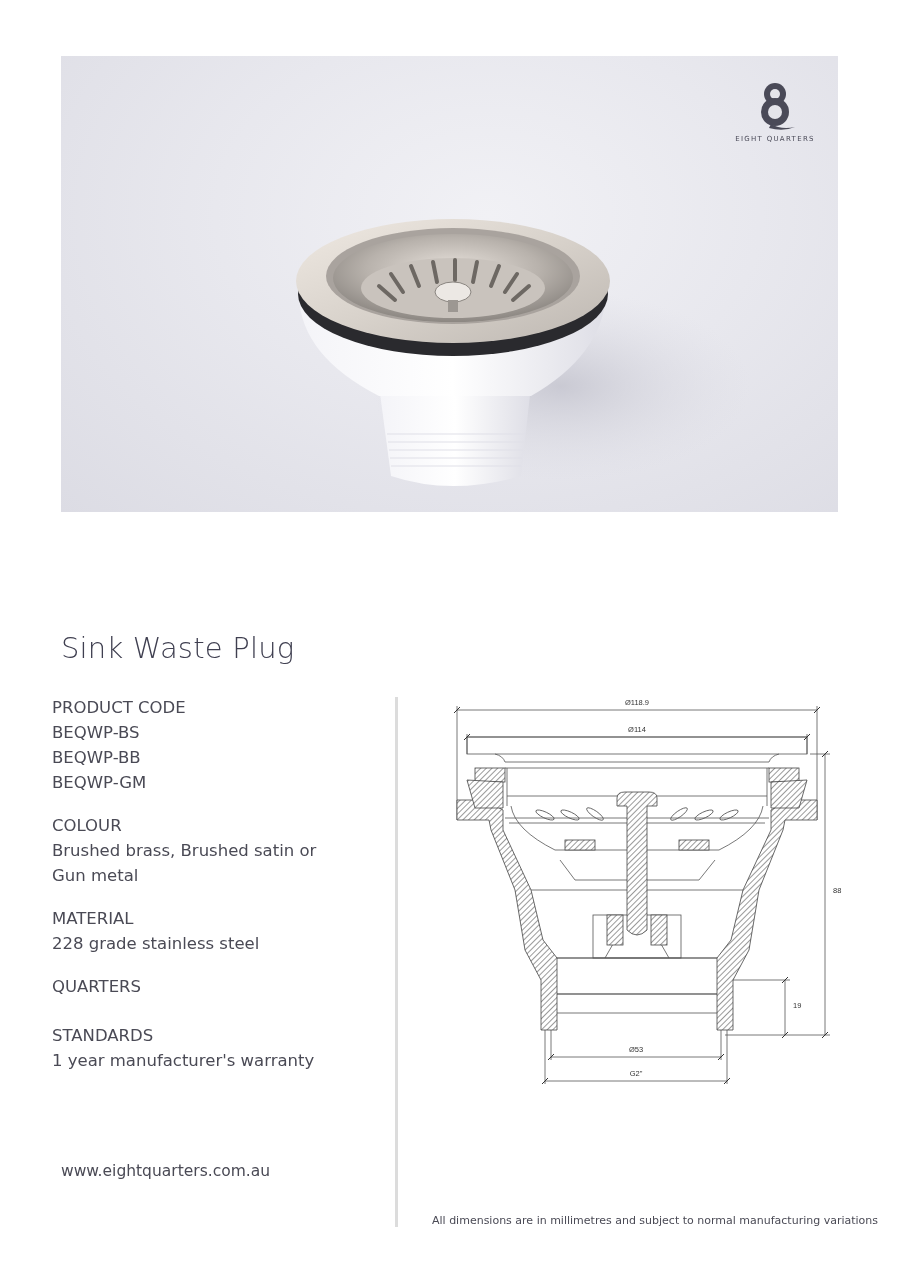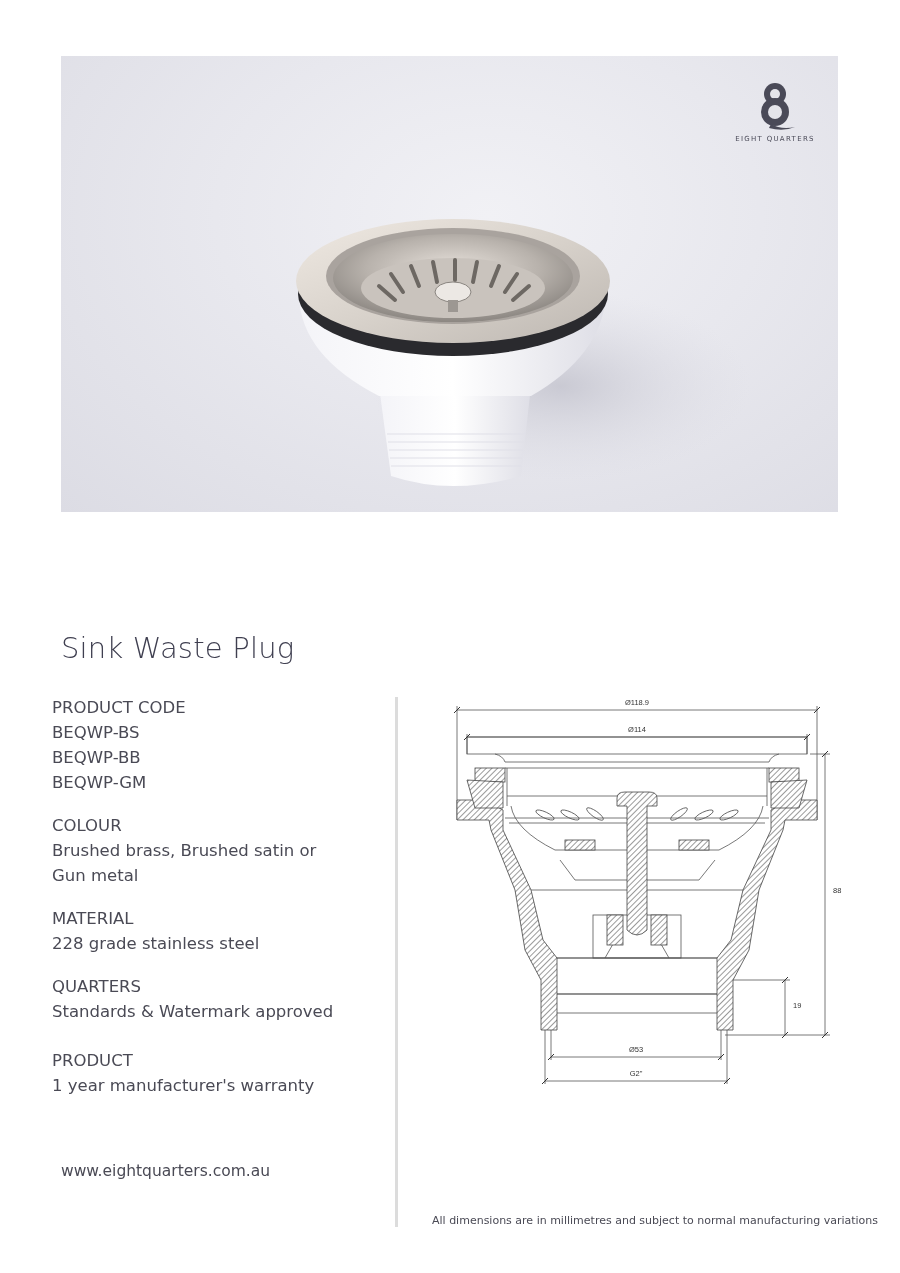--- a/index.html
+++ b/index.html
@@ -129,24 +129,23 @@
   <div class="spec-group">
     <span class="spec-label">COLOUR</span>
     <span class="spec-value">Brushed brass, Brushed satin or Gun metal</span>
   </div>
   <div class="spec-group">
     <span class="spec-label">MATERIAL</span>
     <span class="spec-value">228 grade stainless steel</span>
   </div>
   <div class="spec-group" style="margin-bottom:24px;">
     <span class="spec-label">QUARTERS</span>
-    <span class="spec-value">Standards &amp; Watermark approved</span>
-  </div>
-  <div class="spec-group">
-    <span class="spec-label">PRODUCT</span>
+  </div>
+  <div class="spec-group">
+    <span class="spec-label">STANDARDS</span>
     <span class="spec-value">1 year manufacturer's warranty</span>
   </div>
 </div>
 
 <div class="divider"></div>
 
 <svg class="diagram" width="400" height="400" viewBox="0 0 400 400">
   <defs>
     <pattern id="hatch" width="4" height="4" patternUnits="userSpaceOnUse" patternTransform="rotate(45)">
       <rect width="4" height="4" fill="#fff"></rect>

